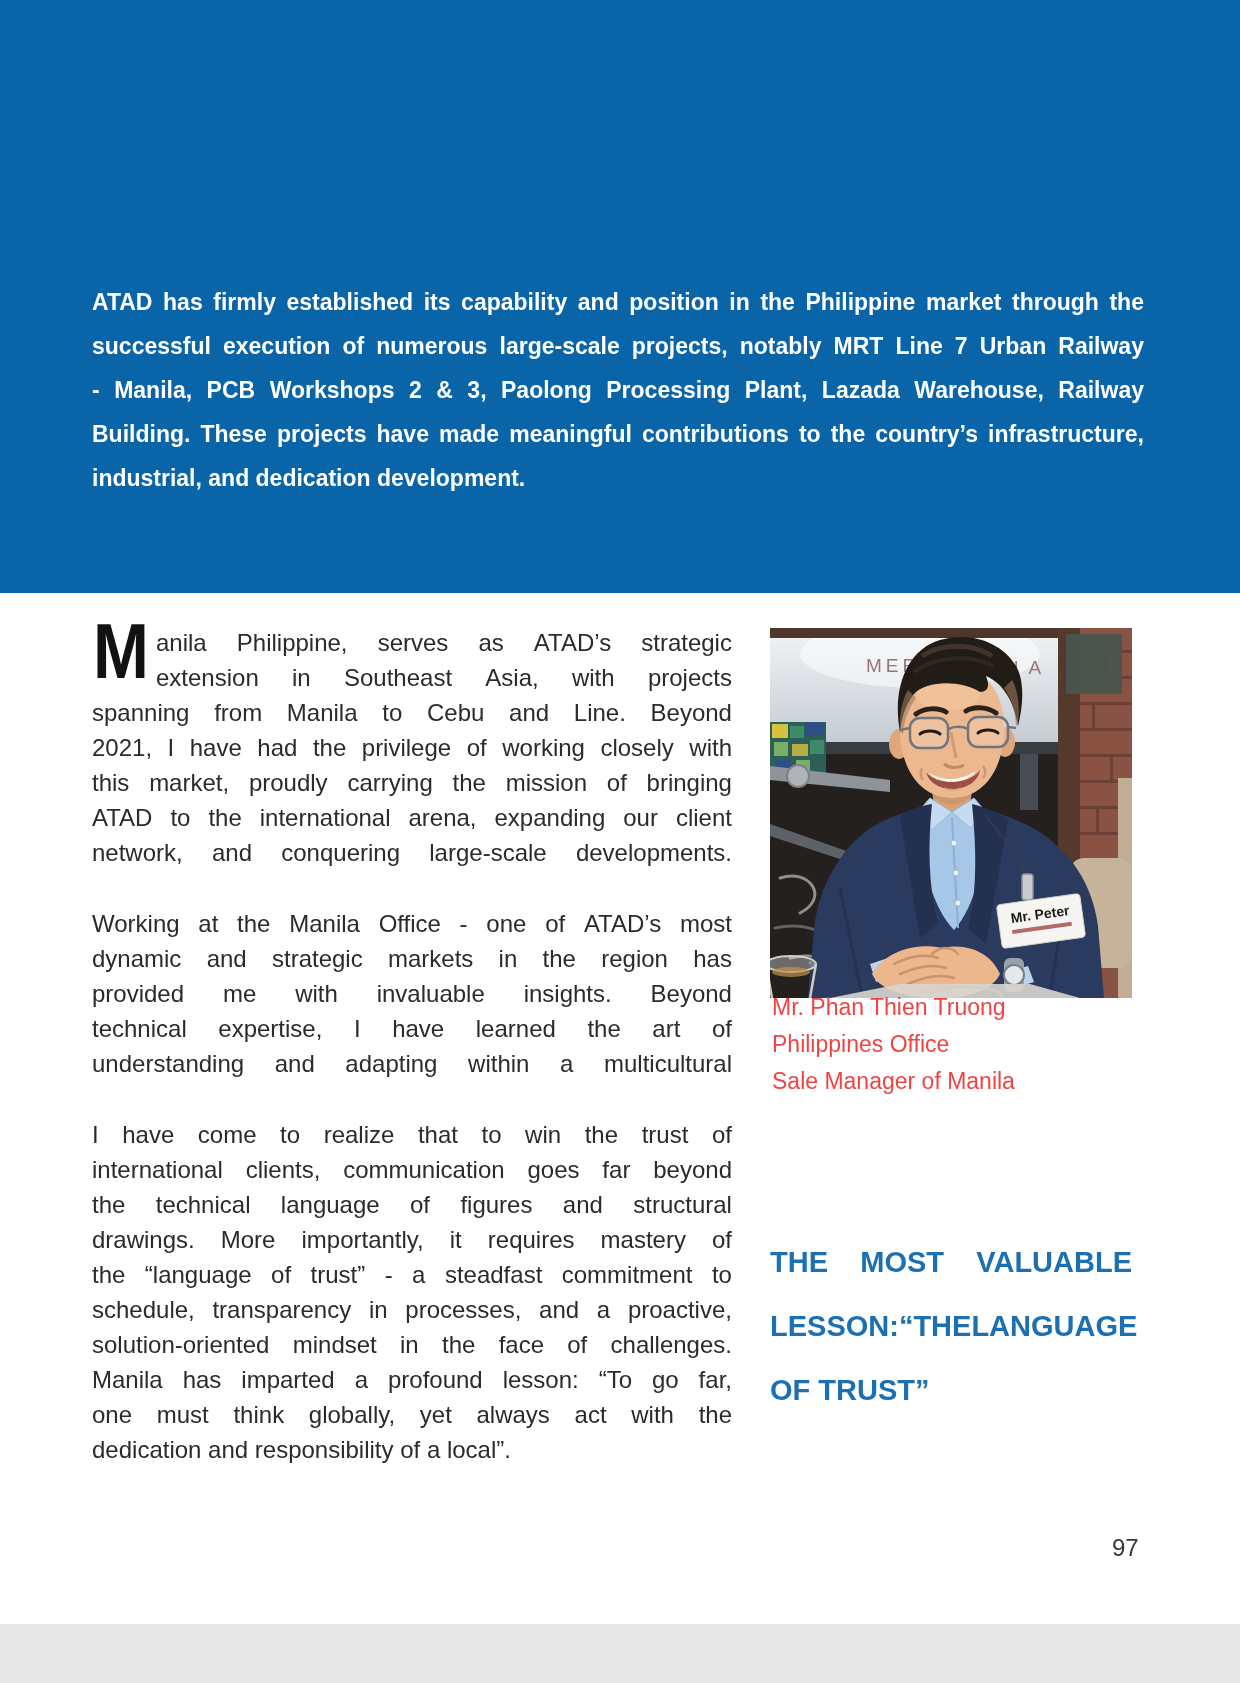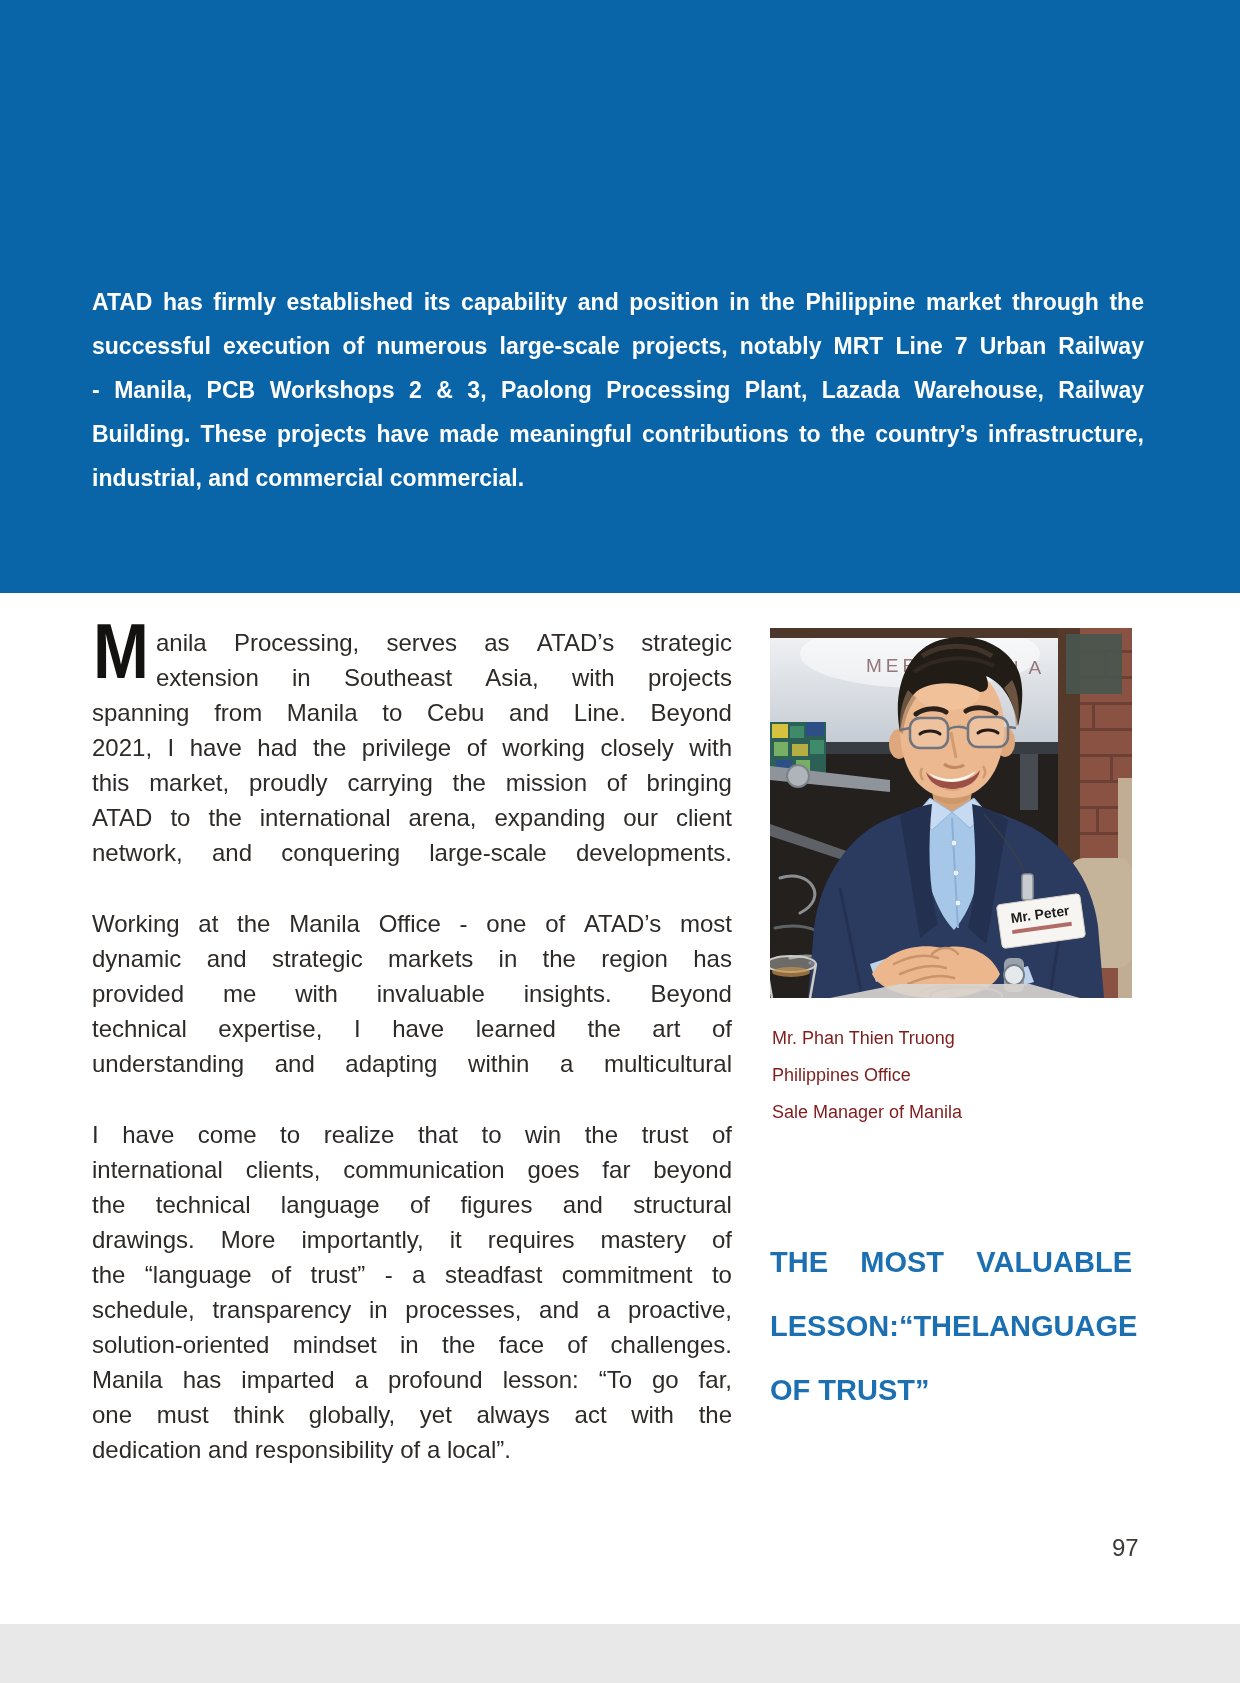--- a/index.html
+++ b/index.html
@@ -38,22 +38,22 @@
     font-size:78px;font-weight:bold;color:#141210;
     transform:scaleX(.86);transform-origin:0 0;
     letter-spacing:-2px;line-height:1;
   }
   
   .photo-frame{
     position:absolute;left:770px;top:628px;width:362px;height:370px;
     overflow:hidden;background:#23201e;
   }
   .caption{
-    position:absolute;left:772px;top:1020px;width:360px;
-    color:#7f1d1d;font-size:18px;
+    position:absolute;left:772px;top:989px;width:360px;
+    color:#ef4444;font-size:23px;
   }
   .caption .line{height:37px;line-height:37px;}
   .section-heading{
     position:absolute;left:770px;top:1230px;width:362px;
     color:#1c70b2;font-weight:bold;font-size:29px;
   }
   .section-heading .line{height:64px;line-height:64px;}
   
   .page-number{
     position:absolute;left:1112px;top:1534px;width:48px;
@@ -118,30 +118,30 @@
           <span>projects</span>
           <span>have</span>
           <span>made</span>
           <span>meaningful</span>
           <span>contributions</span>
           <span>to</span>
           <span>the</span>
           <span>country’s</span>
           <span>infrastructure,</span>
         </div>
-        <div class="line">industrial, and commercial commercial.</div>
+        <div class="line">industrial, and dedication development.</div>
       </div>
   </div>
 
   <div class="article-body" style="color: rgb(45, 42, 40);">
       <div class="para">
         <span class="dropcap">M</span>
         <div class="line jl indent">
           <span>anila</span>
-          <span>Processing,</span>
+          <span>Philippine,</span>
           <span>serves</span>
           <span>as</span>
           <span>ATAD’s</span>
           <span>strategic</span>
         </div>
         <div class="line jl indent">
           <span>extension</span>
           <span>in</span>
           <span>Southeast</span>
           <span>Asia,</span>

